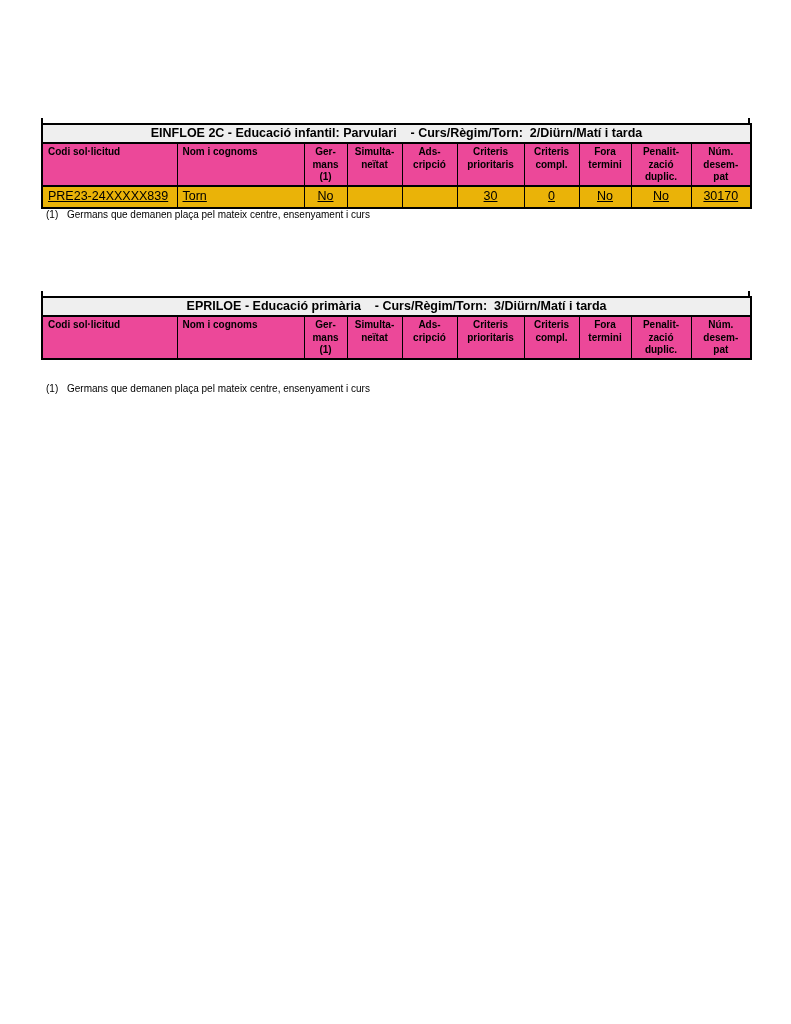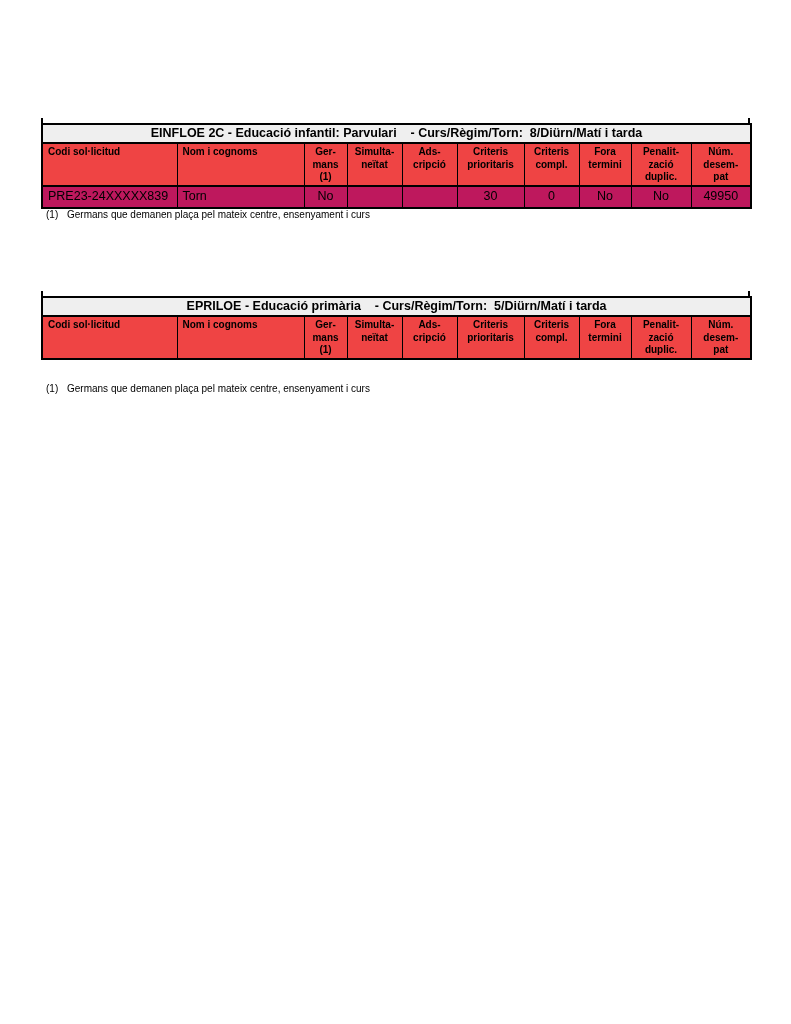--- a/index.html
+++ b/index.html
@@ -39,39 +39,40 @@
     border-bottom: 2px solid #000;
     background: #efefef;
     font-weight: bold;
     font-size: 12.5px;
     text-align: center;
     padding: 1px 0 2px 0;
     white-space: pre;
     height: 17px;
   }
   th {
-    background: #ef4444;
+    background: #ec4899;
     border-bottom: 2px solid #000;
     font-size: 10px;
     font-weight: bold;
     line-height: 12.5px;
     vertical-align: top;
     text-align: center;
     padding: 2px 1px 1px 1px;
     white-space: pre-line;
     height: 41px;
   }
   th.al { text-align: left; padding-left: 5px; }
   td.cell {
     font-size: 12.5px;
     vertical-align: top;
     text-align: center;
     padding: 2px 1px 1px 1px;
     height: 22px;
-    background: #be185d;
+    background: #eab308;
+    text-decoration: underline;
   }
   td.cell.al { text-align: left; padding-left: 5px; }
 
   .footnote {
     position: absolute;
     left: 46px;
     font-size: 10px;
     line-height: 12px;
     white-space: pre;
     display: flex;
@@ -96,21 +97,21 @@
         <col style="width:55px">
           <col style="width:55px">
           <col style="width:67px">
         <col style="width:55px">
           <col style="width:52px">
           <col style="width:60px">
         <col style="width:60px">
       </colgroup>
       <tbody>
           <tr>
-        <td class="title-cell" colspan="10">EINFLOE 2C - Educació infantil: Parvulari    - Curs/Règim/Torn:  8/Diürn/Matí i tarda</td>
+        <td class="title-cell" colspan="10">EINFLOE 2C - Educació infantil: Parvulari    - Curs/Règim/Torn:  2/Diürn/Matí i tarda</td>
       </tr>
       <tr>
         <th class="al">Codi sol·licitud</th>
         <th class="al">Nom i cognoms</th>
         <th>Ger-
 mans
 (1)</th>
         <th>Simulta-
 neïtat</th>
         <th>Ads-
@@ -131,21 +132,21 @@
       <tr>
         <td class="cell al">PRE23-24XXXXX839</td>
         <td class="cell al">Torn</td>
         <td class="cell">No</td>
         <td class="cell"></td>
         <td class="cell"></td>
         <td class="cell">30</td>
         <td class="cell">0</td>
         <td class="cell">No</td>
         <td class="cell">No</td>
-        <td class="cell">49950</td>
+        <td class="cell">30170</td>
       </tr>
     </tbody>
       </table>
   </section>
 
   <div class="footnote fn-1">
     <span class="fn-marker">(1)</span>
     <span>Germans que demanen plaça pel mateix centre, ensenyament i curs</span>
   </div>
 
@@ -160,21 +161,21 @@
         <col style="width:55px">
           <col style="width:55px">
           <col style="width:67px">
         <col style="width:55px">
           <col style="width:52px">
           <col style="width:60px">
         <col style="width:60px">
       </colgroup>
       <tbody>
           <tr>
-        <td class="title-cell" colspan="10">EPRILOE - Educació primària    - Curs/Règim/Torn:  5/Diürn/Matí i tarda</td>
+        <td class="title-cell" colspan="10">EPRILOE - Educació primària    - Curs/Règim/Torn:  3/Diürn/Matí i tarda</td>
       </tr>
       <tr>
         <th class="al">Codi sol·licitud</th>
         <th class="al">Nom i cognoms</th>
         <th>Ger-
 mans
 (1)</th>
         <th>Simulta-
 neïtat</th>
         <th>Ads-

